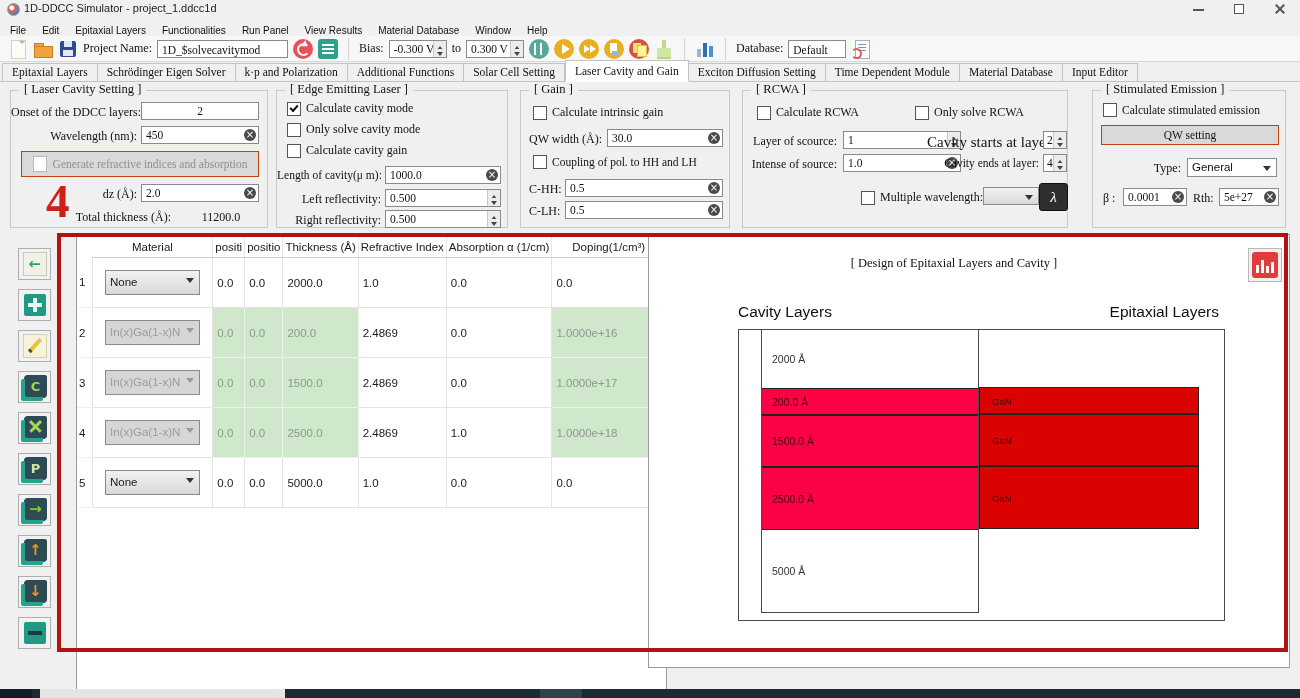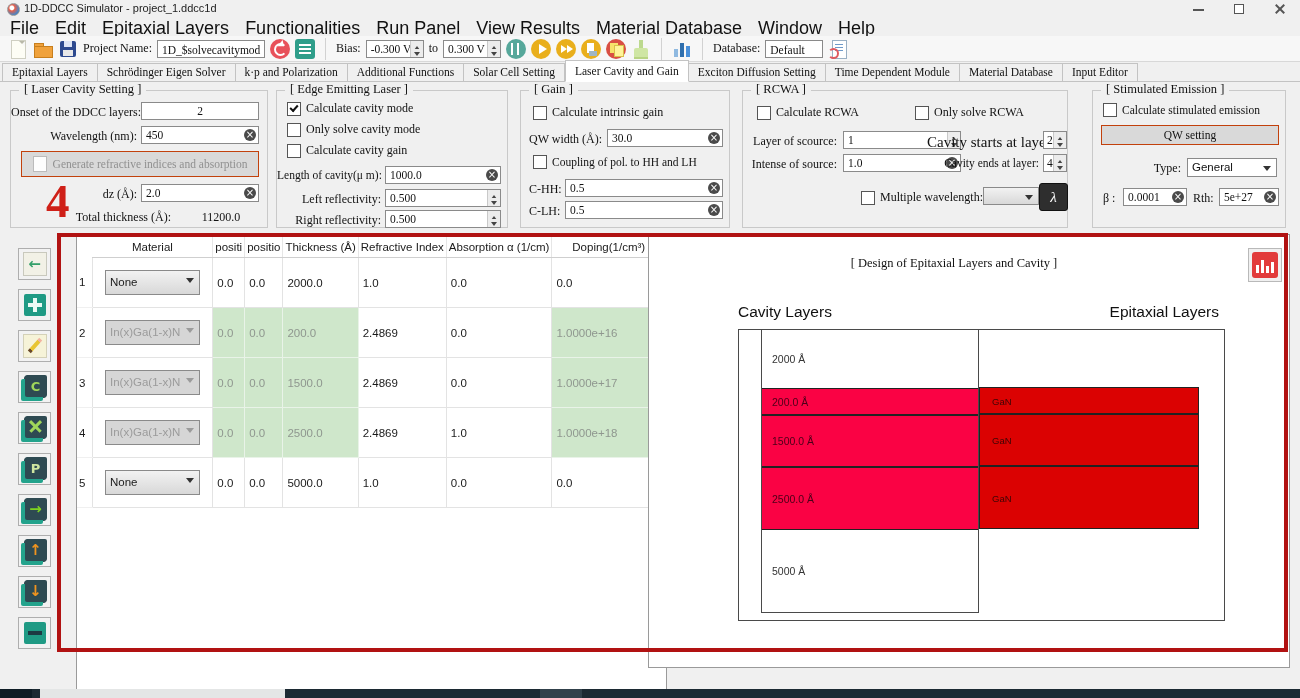--- a/index.html
+++ b/index.html
@@ -12,31 +12,31 @@
     background:radial-gradient(circle at 35% 35%,#fff 0 18%,#e8604a 30%,#4a84c4 70%,#2c5f9e);border:1px solid #999;}
   #title-text{position:absolute;left:24px;top:2px;font-size:11px;color:#222;white-space:nowrap;}
   .wc{position:absolute;top:0;width:36px;height:18px;}
   #wc-min{left:1180px;} #wc-max{left:1220px;} #wc-close{left:1261px;}
   .wc .bar{position:absolute;left:13px;top:9px;width:11px;height:2px;background:#555;}
   .wc .box{position:absolute;left:14px;top:4px;width:8px;height:8px;border:1px solid #555;background:#fff;}
   .wc .x1,.wc .x2{position:absolute;left:13px;top:8px;width:12px;height:2px;background:#555;}
   .wc .x1{transform:rotate(45deg);} .wc .x2{transform:rotate(-45deg);}
 
   
-  #menubar{position:absolute;left:2px;top:18px;width:1296px;height:18px;display:flex;align-items:flex-start;font-size:18px;}
+  #menubar{position:absolute;left:2px;top:18px;width:1296px;height:18px;display:flex;align-items:flex-end;font-size:10px;}
   .menu-item{padding:0 8px;white-space:nowrap;}
 
   
   #toolbar{position:absolute;left:0;top:36px;width:1300px;height:26px;background:#f7f7f7;
     border-bottom:1px solid #d8d8d8;display:flex;align-items:center;padding-left:8px;box-sizing:border-box;gap:5px;}
   .tsep{width:1px;height:22px;background:#d2d2d2;margin:0 5px;}
   .tlabel{font-family:"Liberation Serif",serif;font-size:12px;white-space:nowrap;}
   .tinput{height:18px;background:#fff;border:1px solid #8a8a8a;font-family:"Liberation Serif",serif;
     font-size:11.5px;line-height:18px;padding:0 4px;box-sizing:border-box;white-space:nowrap;overflow:hidden;}
-  #project-name-input{width:108px;} #database-input{width:58px;}
+  #project-name-input{width:131px;} #database-input{width:58px;}
   .tico{width:20px;height:20px;position:relative;flex:none;}
   .circle{border-radius:50%;}
   
   .i-page{position:absolute;left:3px;top:1px;width:13px;height:17px;background:#fdfdf5;border:1px solid #cfcfc2;}
   .i-page i{position:absolute;right:0;top:0;border:3px solid transparent;border-top:3px solid #b9b9a9;border-right:3px solid #f7f7f7;}
   .i-folder b{position:absolute;left:1px;top:7px;width:17px;height:10px;background:#f0a23c;border:1px solid #c87f1d;}
   .i-folder i{position:absolute;left:1px;top:4px;width:8px;height:4px;background:#f0a23c;border:1px solid #c87f1d;}
   .i-floppy b{position:absolute;left:2px;top:2px;width:16px;height:16px;background:#2e4a8f;border-radius:2px;}
   .i-floppy i{position:absolute;left:6px;top:2px;width:8px;height:6px;background:#dfe6f5;}
   .i-floppy u{position:absolute;left:5px;top:11px;width:10px;height:6px;background:#e8e8e8;}

